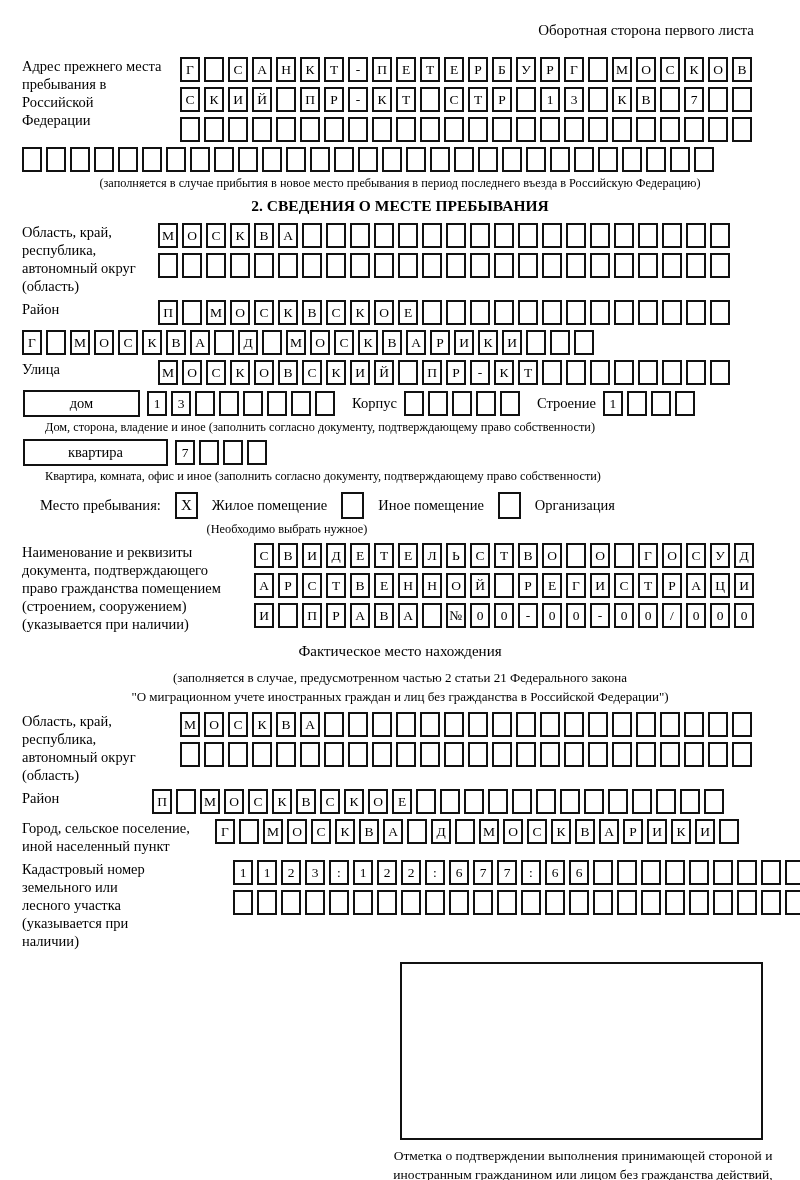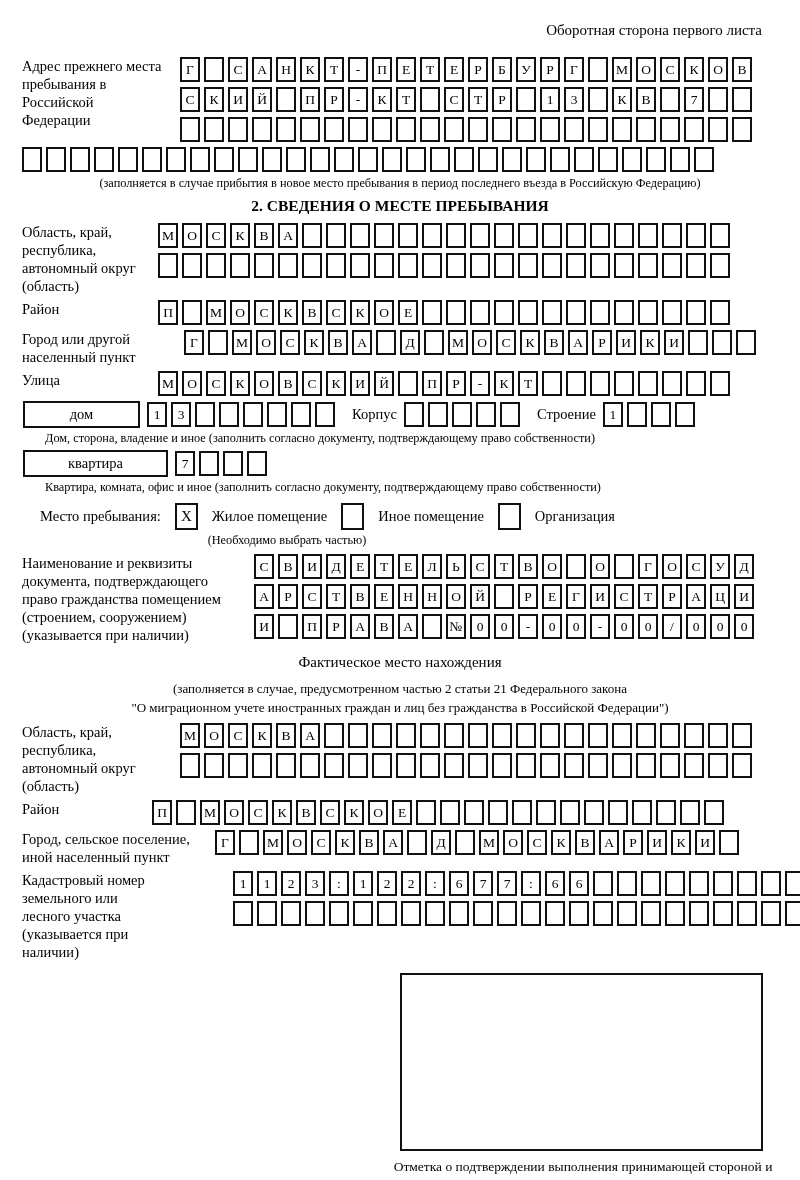--- a/index.html
+++ b/index.html
@@ -2,21 +2,21 @@
 <html><head>
 <meta charset="utf-8">
 <style>
   html,body { margin:0; padding:0; background:#fff; }
   body {
     width:800px; height:1180px; overflow:hidden;
     font-family:"Liberation Serif", serif; color:#000;
   }
   .page { padding:6px 22px 0 22px; position:relative; }
 
-  .header-note { text-align:right; font-size:15px; margin:16px 16px 18px 0; }
+  .header-note { text-align:right; font-size:15px; margin:16px 24px 18px 0; }
 
   
   .cellrow { display:flex; gap:4px; }
   .cell {
     flex:0 0 auto; width:20px; height:25px; box-sizing:border-box;
     border:2px solid #111; text-align:center; font-size:13.5px; line-height:21px;
     font-weight:normal; background:#fff;
   }
   .rows { display:flex; flex-direction:column; gap:5px; }
 
@@ -276,21 +276,20 @@
         <span class="cell"></span>
         <span class="cell"></span>
         <span class="cell"></span>
         <span class="cell"></span>
         <span class="cell"></span>
         <span class="cell"></span>
       </div>
   </div>
 
   <div class="form-row">
-    <div class="form-label lbl-gorod">Город или другой населенный пункт</div>
     <div class="cellrow">
         <span class="cell">Г</span>
         <span class="cell"></span>
         <span class="cell">М</span>
         <span class="cell">О</span>
         <span class="cell">С</span>
         <span class="cell">К</span>
         <span class="cell">В</span>
         <span class="cell">А</span>
         <span class="cell"></span>
@@ -385,21 +384,21 @@
 
   <div class="mesto-row">
     <span>Место пребывания:</span>
     <span class="checkcell">X</span>
     <span>Жилое помещение</span>
     <span class="checkcell"></span>
     <span>Иное помещение</span>
     <span class="checkcell"></span>
     <span>Организация</span>
   </div>
-  <div class="caption choose-note">(Необходимо выбрать частью)</div>
+  <div class="caption choose-note">(Необходимо выбрать нужное)</div>
 
   <div class="form-row">
     <div class="form-label lbl-doc">Наименование и реквизиты документа, подтверждающего право гражданства помещением (строением, сооружением) (указывается при наличии)</div>
     <div class="rows">
       <div class="cellrow">
           <span class="cell">С</span>
           <span class="cell">В</span>
           <span class="cell">И</span>
           <span class="cell">Д</span>
           <span class="cell">Е</span>

